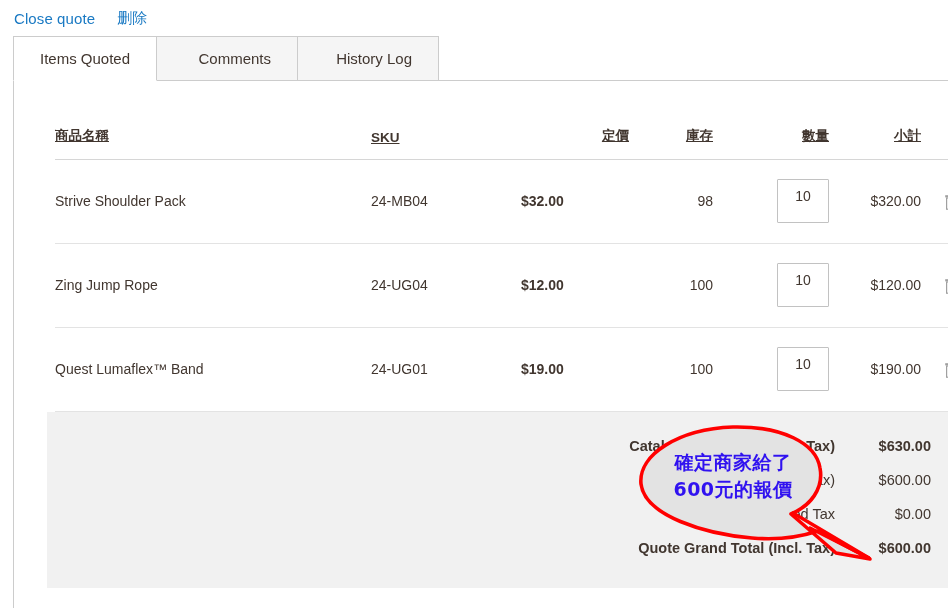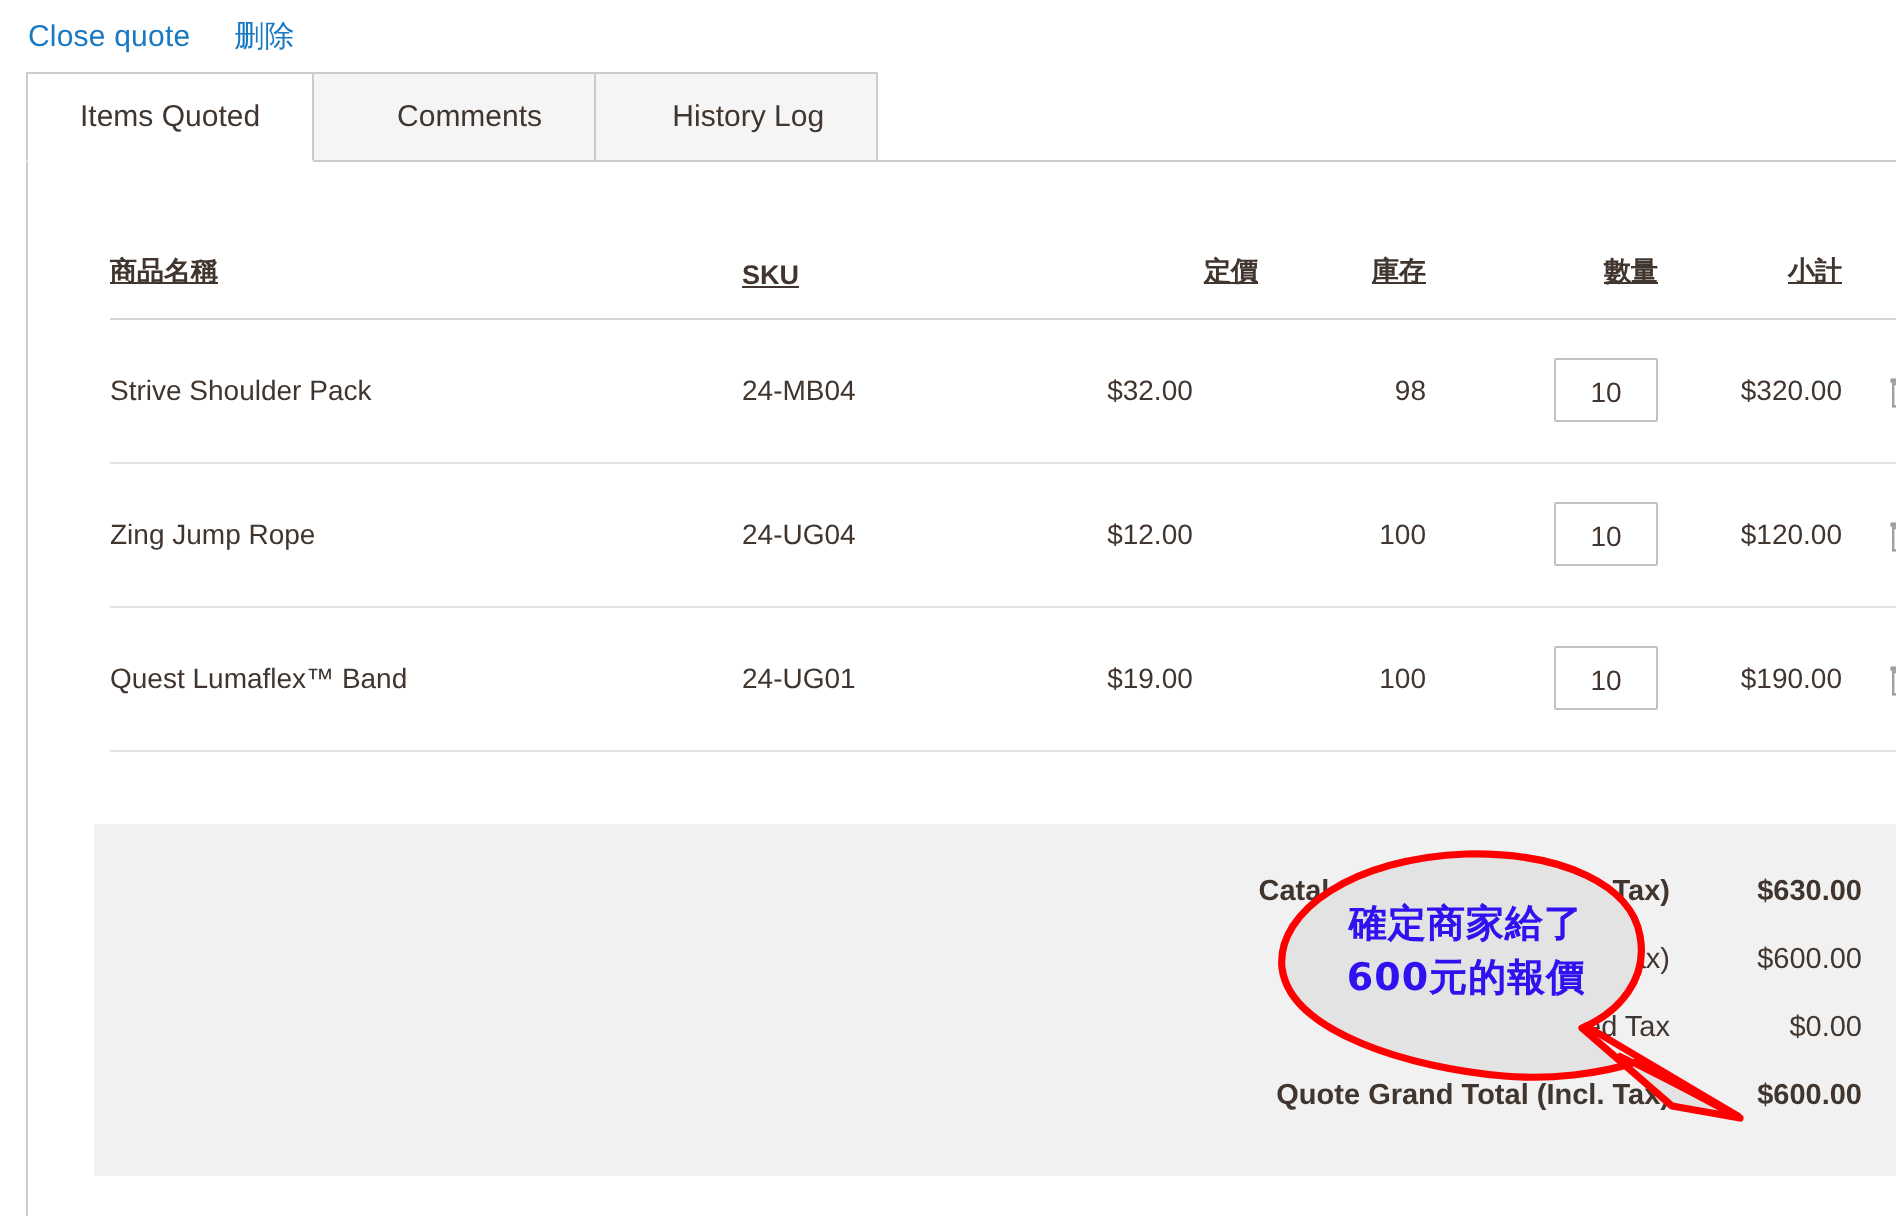--- a/index.html
+++ b/index.html
@@ -125,30 +125,30 @@
   .col-name   { width: 316px; text-align: left; }
   .col-sku    { width: 150px; text-align: left; }
   .col-price  { width: 108px; text-align: right; }
   .col-stock  { width: 84px;  text-align: right; }
   .col-qty    { width: 116px; text-align: right; }
   .col-sub    { width: 92px;  text-align: right; }
   .col-del    { width: 38px;  text-align: right; }
 
   .cell-name  { font-size: 17px; color: #41362f; }
   .cell-sku   { font-size: 13px; color: #41362f; }
-  .cell-price { font-size: 17px; font-weight: normal; text-align: center; }
+  .cell-price { font-size: 17px; font-weight: bold; text-align: left; }
   .cell-stock { font-size: 14px; text-align: right; }
   .cell-sub   { font-size: 17px; font-weight: normal; text-align: right; }
   .cell-qty   { text-align: right; padding-right: 0; }
   .cell-del   { text-align: right; }
 
   .qty-input {
     box-sizing: border-box;
     width: 52px;
-    height: 32px;
+    height: 44px;
     border: 1px solid #c2c2c2;
     background: #ffffff;
     font-family: "Liberation Sans", sans-serif;
     font-size: 14px;
     color: #41362f;
     text-align: center;
     border-radius: 1px;
     padding: 0;
     display: inline-block;
     line-height: 32px;

